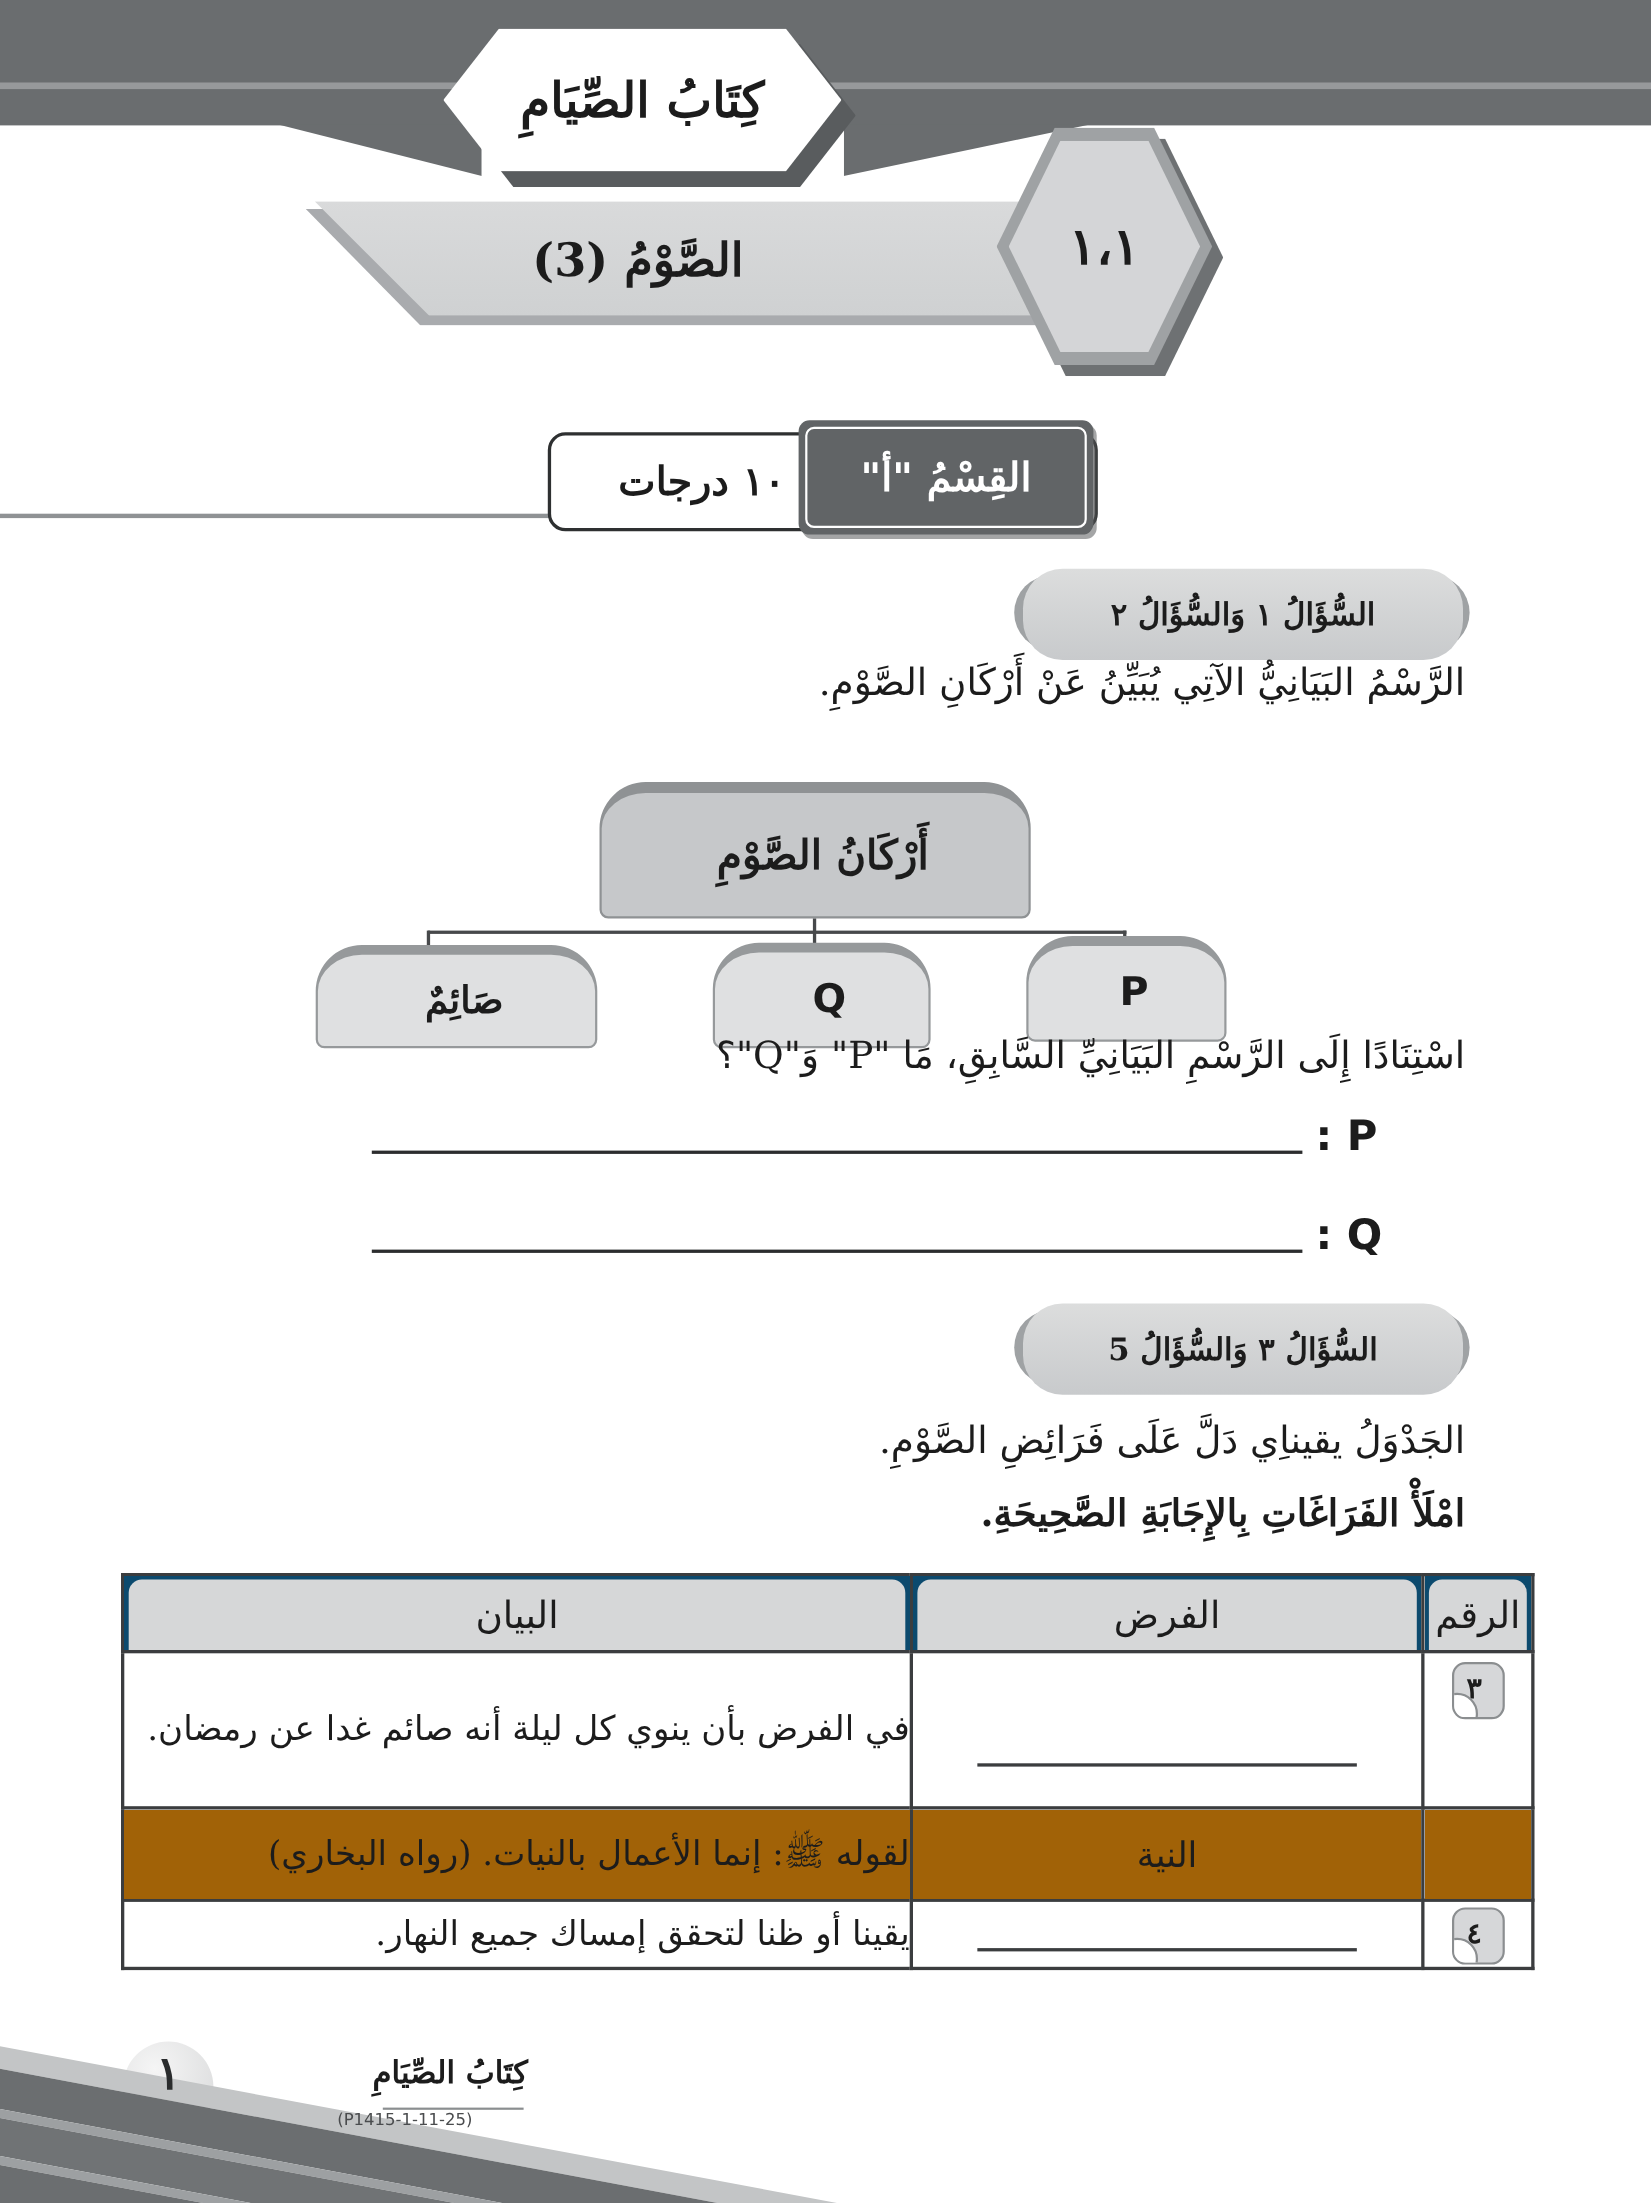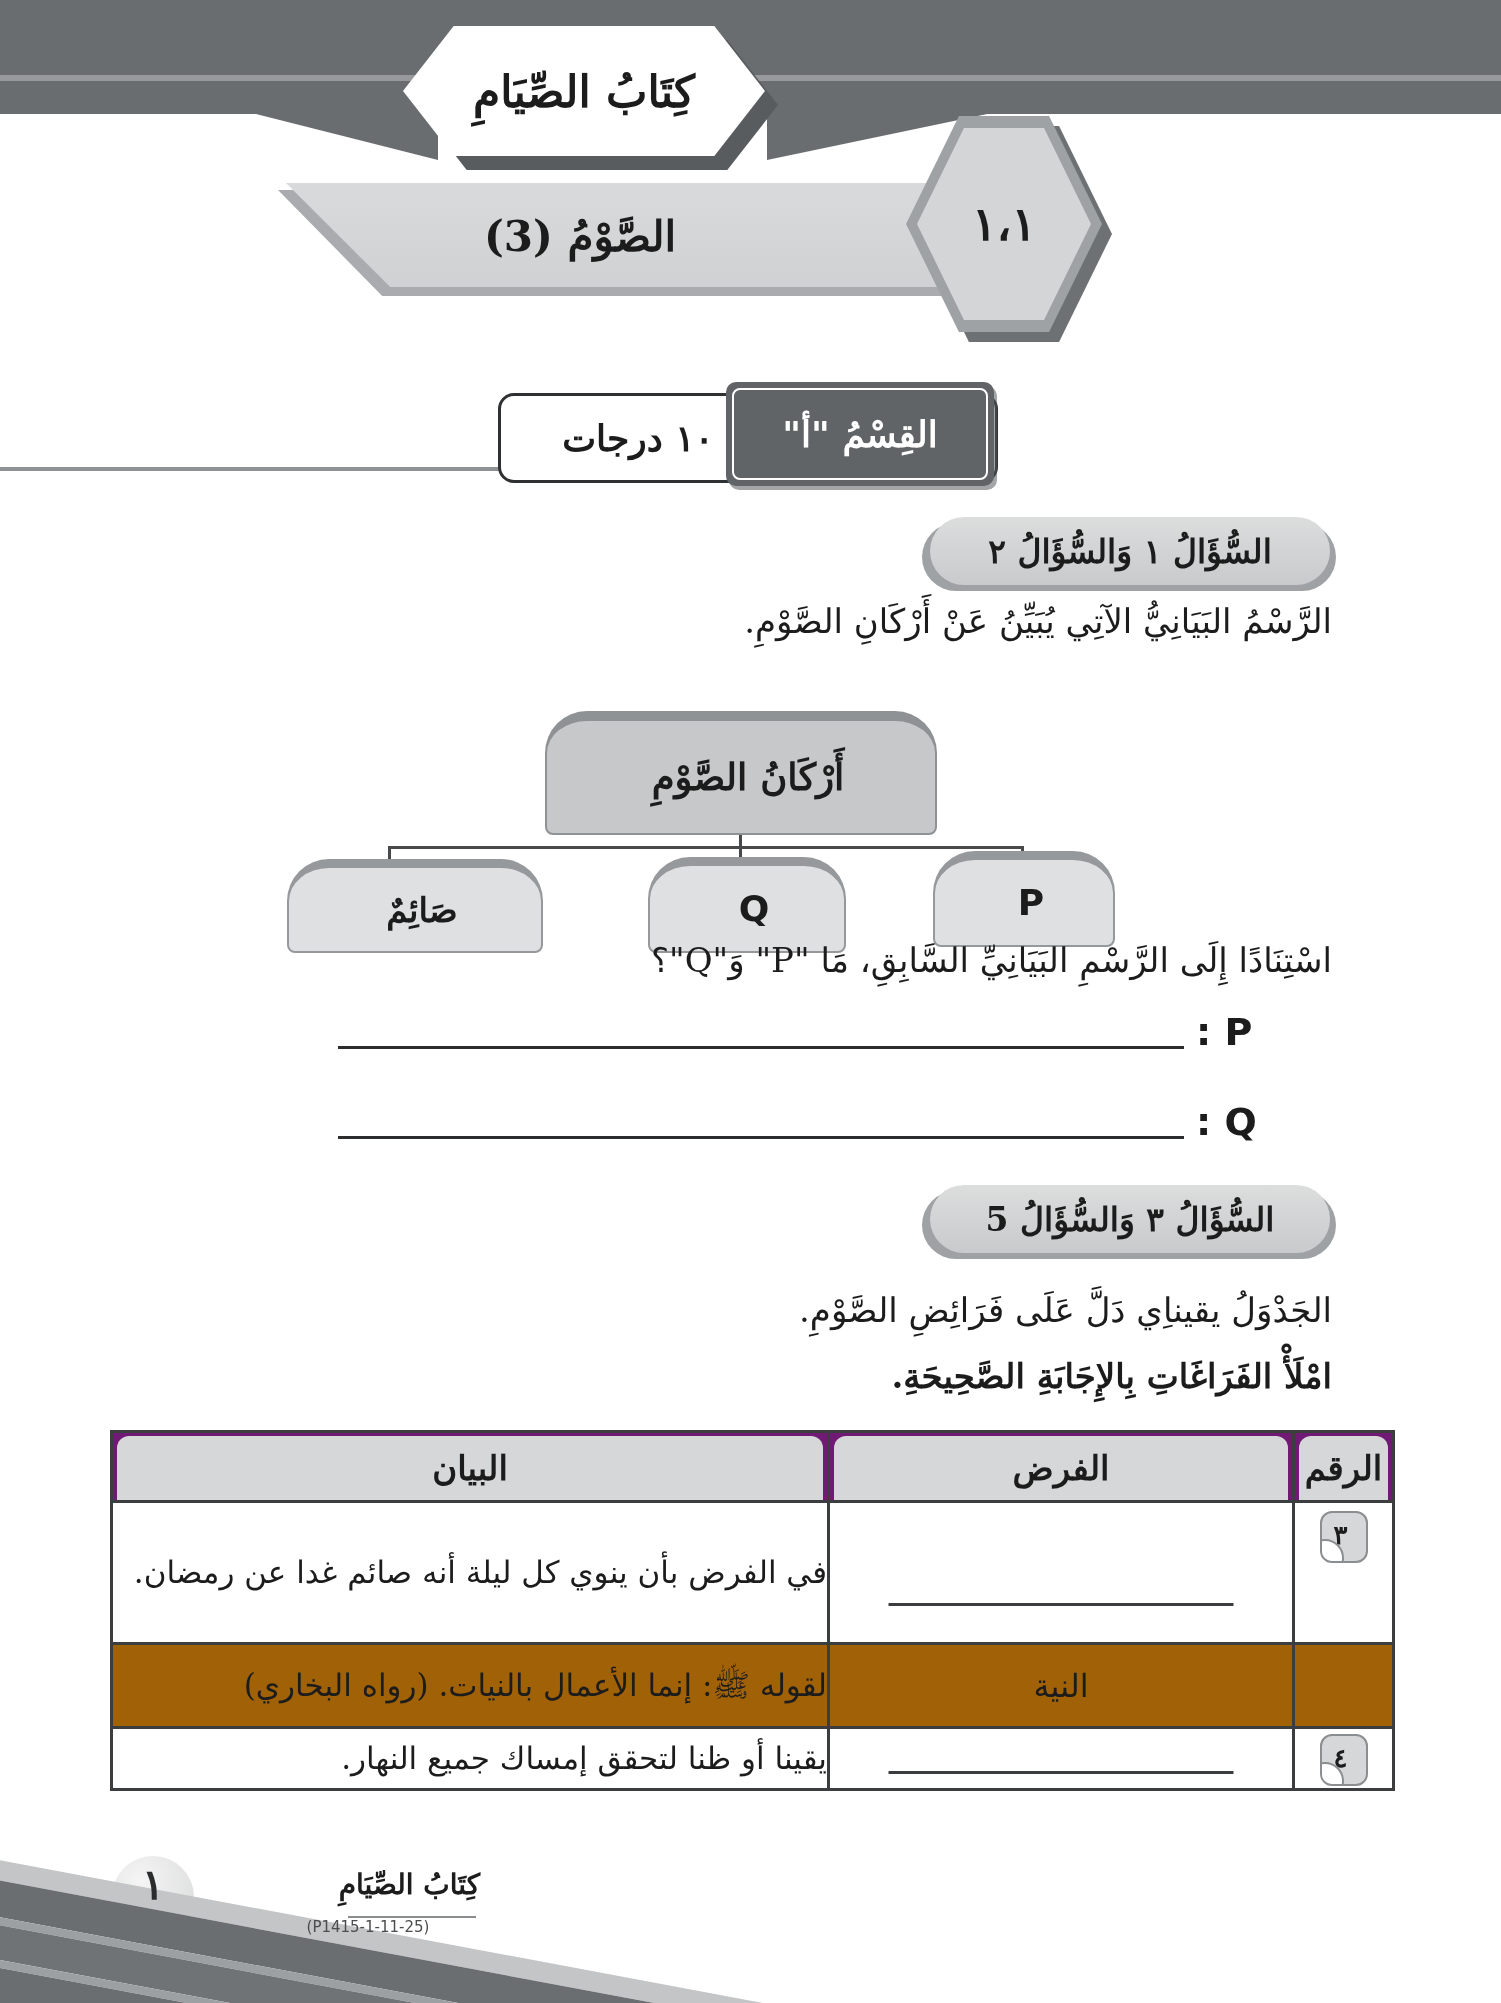--- a/index.html
+++ b/index.html
@@ -37,22 +37,22 @@
   .rule-left{left:0;top:467px;width:503px;height:4px;background:#8f9294;}
   .marks-box{left:498px;top:393px;width:494px;height:84px;background:#fff;border:3px solid #2e3031;border-radius:16px;}
   .marks-text{position:absolute;left:22px;top:0;width:230px;height:100%;display:flex;align-items:center;justify-content:center;
     font-size:36px;font-weight:bold;white-space:nowrap;}
   .qism-box{left:726px;top:382px;width:268px;height:104px;background:#616466;border-radius:10px;box-shadow:3px 4px 0 #54575988;}
   .qism-inner{position:absolute;inset:6px;border:2px solid #ffffff;border-radius:8px;
     display:flex;align-items:center;justify-content:center;color:#ffffff;font-size:36px;font-weight:bold;white-space:nowrap;}
 
   
   .pill-shadow{width:414px;height:68px;border-radius:36px;background:#9fa2a4;}
-  .pill{width:400px;height:68px;border-radius:36px;background:linear-gradient(#dcdddd,#c8cacc);
-    display:flex;align-items:center;justify-content:center;font-size:33px;font-weight:bold;white-space:nowrap;}
+  .pill{width:400px;height:83px;border-radius:36px;background:linear-gradient(#dcdddd,#c8cacc);
+    display:flex;align-items:center;justify-content:center;font-size:28px;font-weight:bold;white-space:nowrap;}
   .ps12{left:922px;top:523px;} .p12{left:930px;top:517px;}
   .ps34{left:922px;top:1191px;} .p34{left:930px;top:1185px;}
 
   .textline{left:540px;width:792px;text-align:right;font-size:34px;line-height:48px;}
   .t-intro12{top:597px;}
   .t-question12{top:936px;}
   .t-intro34a{top:1286px;}
   .t-intro34b{top:1352px;font-weight:bold;}
 
   
@@ -79,21 +79,21 @@
   .badge{position:relative;width:54px;height:54px;background:#d6d7d9;border:2px solid #8b8e90;border-radius:12px;
     overflow:hidden;display:flex;align-items:center;justify-content:center;font-size:28px;font-weight:bold;box-sizing:border-box;}
   .badge::after{content:"";position:absolute;left:-16px;bottom:-16px;width:34px;height:34px;background:#fff;
     border:2px solid #8b8e90;border-radius:50%;}
   .badge span{transform:translate(-3px,-2px);}
 
   
   .qtable-wrap{left:110px;top:1430px;width:1285px;}
   table.qtable{border-collapse:collapse;width:1285px;table-layout:fixed;direction:rtl;}
   table.qtable th,table.qtable td{border:3px solid #3b3d3f;padding:0;position:relative;box-sizing:border-box;}
-  table.qtable th{height:70px;font-size:34px;font-weight:bold;background:#701a75;}
+  table.qtable th{height:70px;font-size:34px;font-weight:normal;background:#0c4a6e;}
   .hfill{position:absolute;inset:3px 4px 0 4px;background:#d6d7d8;border-radius:12px 12px 0 0;
     display:flex;align-items:center;justify-content:center;}
   tr.row1{height:142px;} tr.row2{height:84px;} tr.row3{height:62px;}
   tr.row2 td{background:#a16207;}
   td.bayan{font-size:31px;line-height:1.55;text-align:right;padding:10px 26px 6px 20px;vertical-align:middle;}
   td.fard{text-align:center;font-size:32px;vertical-align:middle;}
   td.raqm{vertical-align:top;text-align:center;}
   .blankline{position:absolute;left:50%;transform:translateX(-50%);bottom:36px;width:345px;
     border-bottom:3px solid #3b3d3f;height:0;}
   .blankline.low{bottom:14px;}

